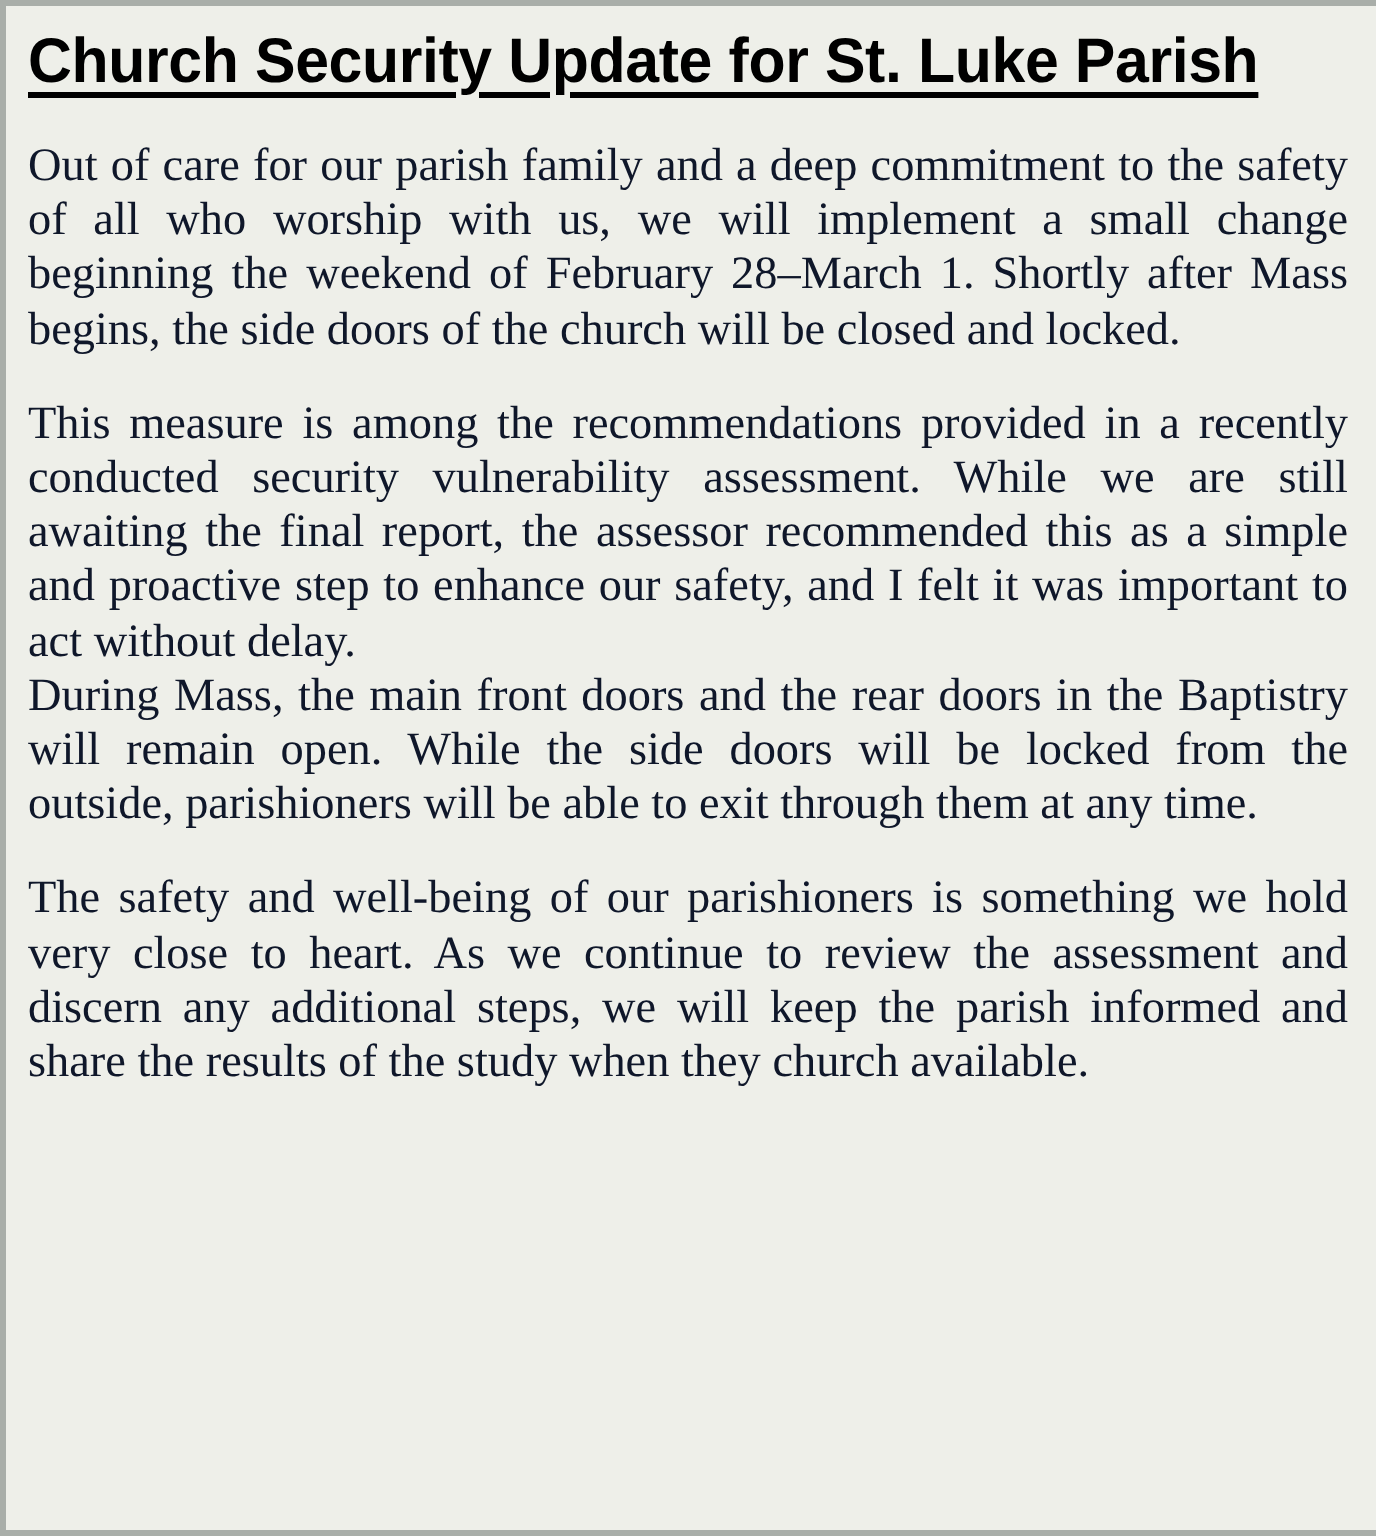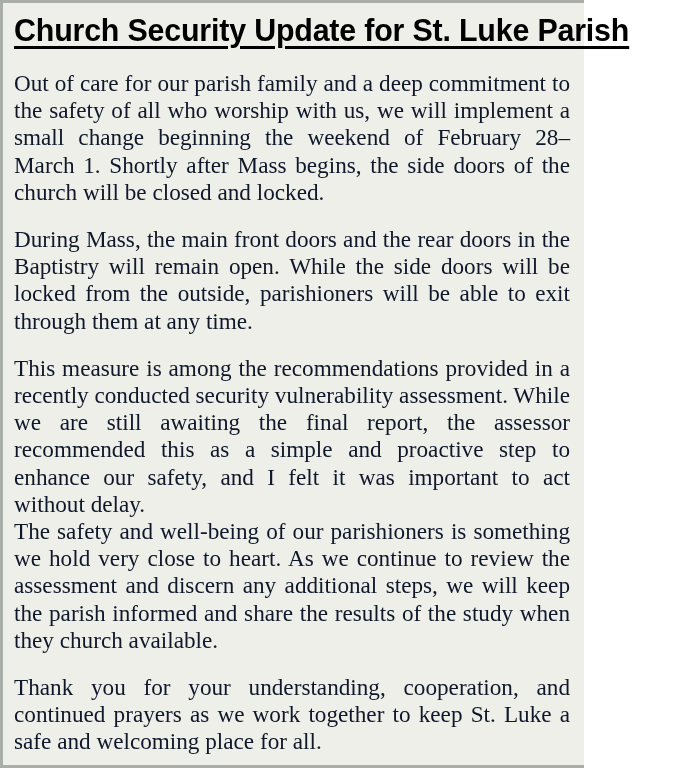--- a/index.html
+++ b/index.html
@@ -8,21 +8,21 @@
     background: #ffffff;
   }
   body {
     width: 688px;
     height: 768px;
     overflow: hidden;
   }
 
   #notice-card {
     box-sizing: border-box;
-    width: 584px;
+    width: 688px;
     height: 768px;
     background: #eeefe9;
     border-top: 3px solid #a9aea9;
     border-left: 3px solid #a9aea9;
     border-bottom: 3px solid #a9aea9;
     border-right: 0;
     padding: 9px 14px 0 7px;
     font-family: "Liberation Serif", "DejaVu Serif", serif;
     color: #1a1a1a;
   }
@@ -70,22 +70,21 @@
 <body>
 
 <div id="notice-card">
 
   <h1 id="notice-title">Church Security Update for St. Luke Parish</h1>
 
   <div id="notice-body">
 
     <p class="para">Out of care for our parish family and a deep commitment to the safety of all who worship with us, we will implement a small change beginning the weekend of February 28–March 1. Shortly after Mass begins, the side doors of the church will be closed and locked.</p>
 
+    <p class="para tight">This measure is among the recommendations provided in a recently conducted security vulnerability assessment. While we are still awaiting the final report, the assessor recommended this as a simple and proactive step to enhance our safety, and I felt it was important to act without delay.</p>
+
     <p class="para">During Mass, the main front doors and the rear doors in the Baptistry will remain open. While the side doors will be locked from the outside, parishioners will be able to exit through them at any time.</p>
-
-    <p class="para tight">This measure is among the recommendations provided in a recently conducted security vulnerability assessment. While we are still awaiting the final report, the assessor recommended this as a simple and proactive step to enhance our safety, and I felt it was important to act without delay.</p>
 
     <p class="para">The safety and well-being of our parishioners is something we hold very close to heart. As we continue to review the assessment and discern any additional steps, we will keep the parish informed and share the results of the study when they church available.</p>
 
-    <p class="para">Thank you for your understanding, cooperation, and continued prayers as we work together to keep St. Luke a safe and welcoming place for all.</p>
 
   </div>
 </div>
 
 </body></html>

